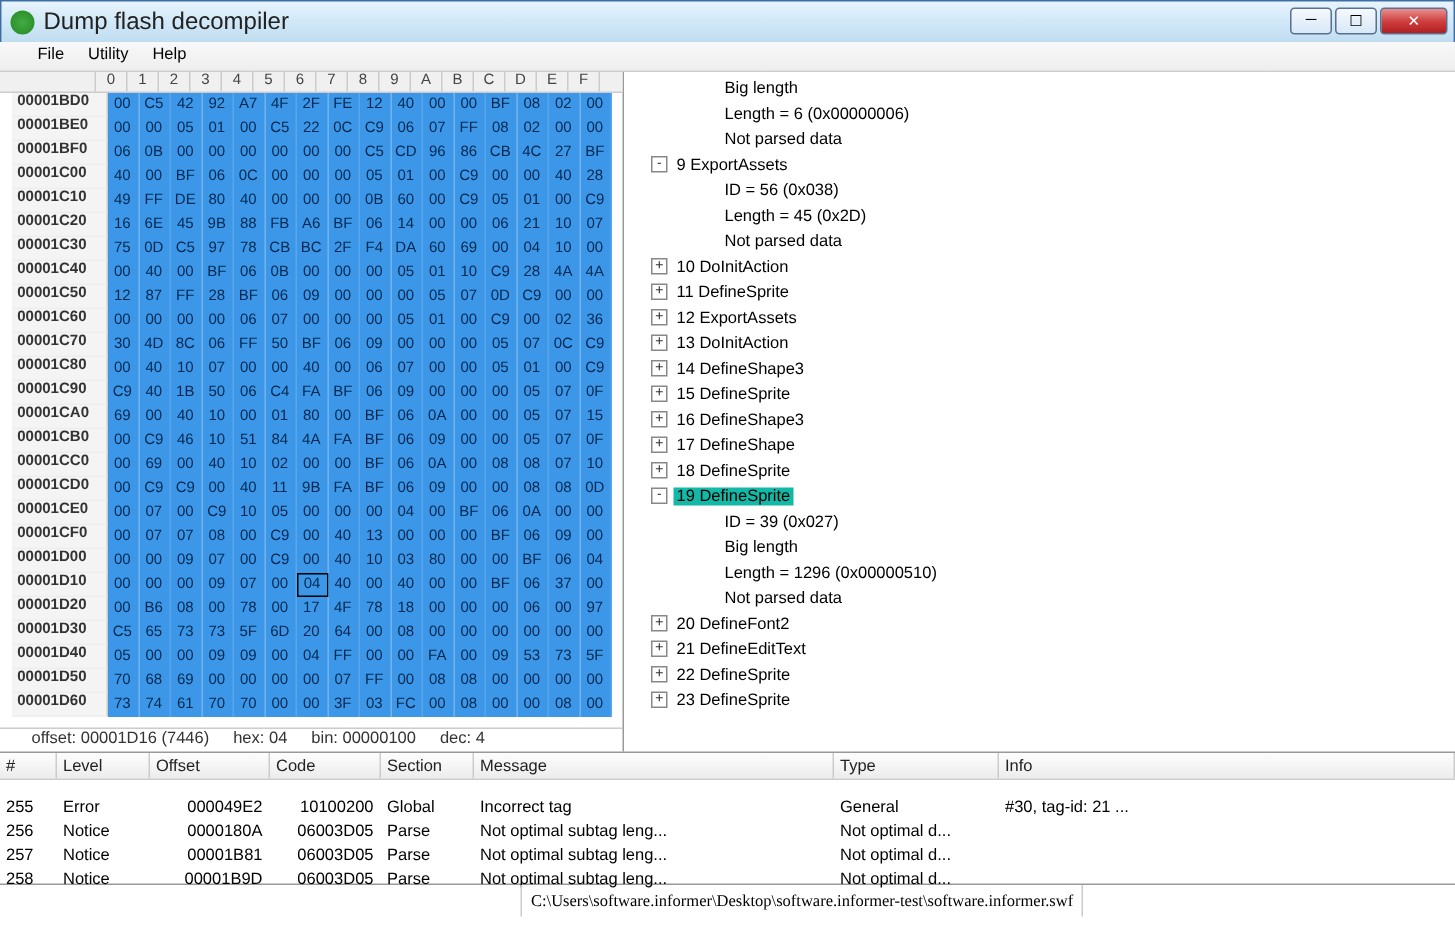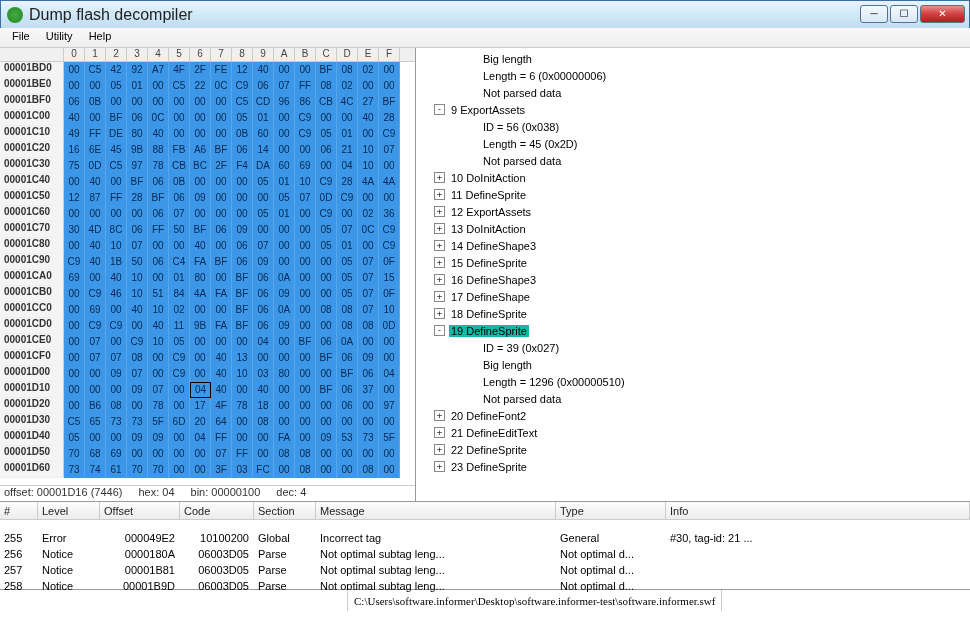--- a/index.html
+++ b/index.html
@@ -5,34 +5,34 @@
 * { margin: 0; padding: 0; box-sizing: border-box; font-family: "Segoe UI", Tahoma, sans-serif; font-size: 11px; }
 body { width: 970px; height: 629px; overflow: hidden; background: #fff; }
 
 .titlebar { height: 28px; background: linear-gradient(#e8f4fc, #d1e8f8 50%, #c0ddf0); display: flex; align-items: center; border: 1px solid #3a6ea5; border-bottom: none; }
 .titlebar .icon { width: 16px; height: 16px; margin: 0 6px; background: radial-gradient(#4a4, #282); border-radius: 50%; }
 .titlebar .title { flex: 1; color: #222; font-size: 16px; }
 .winbtns { display: flex; height: 20px; margin-right: 4px; }
 .winbtn { width: 28px; height: 18px; border: 1px solid #5a7090; background: linear-gradient(#f5f9fd, #d8e8f8); margin-left: 2px; border-radius: 3px; display: flex; align-items: center; justify-content: center; font-size: 10px; cursor: default; }
 .winbtn.close { width: 45px; background: linear-gradient(#e89090, #d04040 50%, #b02020); color: #fff; }
 
-.menubar { height: 20px; background: linear-gradient(#f8f8f8, #eee); border-bottom: 1px solid #ccc; display: flex; padding-left: 4px; }
+.menubar { height: 20px; background: linear-gradient(#f8f8f8, #eee); border-bottom: 1px solid #ccc; display: flex; padding-left: 17px; }
 .menubar span { padding: 2px 8px; cursor: default; }
 
 .workarea { display: flex; height: 454px; border-bottom: 1px solid #999; }
 .hexpanel { width: 416px; display: flex; flex-direction: column; border-right: 1px solid #999; }
 .hexheader { display: flex; height: 14px; background: #f0f0f0; border-bottom: 1px solid #ccc; }
 .hexheader .addr { width: 64px; border-right: 1px solid #ccc; }
 .hexheader .col { width: 21px; text-align: center; border-right: 1px solid #ccc; font-size: 10px; color: #444; }
 .hexbody { flex: 1; overflow: hidden; }
-.hexrow { display: flex; height: 16px; }
+.hexrow { display: flex; height: 16px; justify-content: center; }
 .hexrow .addr { width: 64px; padding-left: 4px; background: #f4f4f4; border-right: 1px solid #ccc; border-bottom: 1px solid #eee; font-size: 10px; color: #333; font-weight: bold; }
 .hexrow .cell { width: 21px; text-align: center; background: #3d97e8; color: #002850; border-right: 1px solid rgba(255,255,255,0.15); font-size: 10px; line-height: 16px; }
 .hexrow .cell.sel { border: 1px solid #000; line-height: 14px; }
-.hexstatus { height: 16px; border-top: 1px solid #ccc; padding-left: 4px; font-size: 10px; color: #333; display: flex; gap: 16px; }
+.hexstatus { height: 16px; border-top: 1px solid #ccc; padding-left: 21px; font-size: 10px; color: #333; display: flex; gap: 16px; }
 
 .treepanel { flex: 1; overflow: auto; padding: 2px 0 2px 2px; position: relative; }
 .treepanel::-webkit-scrollbar { width: 16px; }
 .treepanel::-webkit-scrollbar-track { background: #f0f0f0; border-left: 1px solid #ccc; }
 .treepanel::-webkit-scrollbar-thumb { background: #c8c8c8; border: 1px solid #888; border-radius: 2px; }
 .treerow { display: flex; align-items: center; height: 17px; white-space: nowrap; }
 .treerow .ind { display: inline-block; width: 16px; }
 .treerow .tog { width: 11px; height: 11px; border: 1px solid #888; background: #fff; display: inline-flex; align-items: center; justify-content: center; font-size: 9px; line-height: 9px; margin-right: 4px; cursor: pointer; color: #333; font-family: monospace; }
 .treerow .notog { display: inline-block; width: 15px; }
 .treerow .label { padding: 0 2px; }

